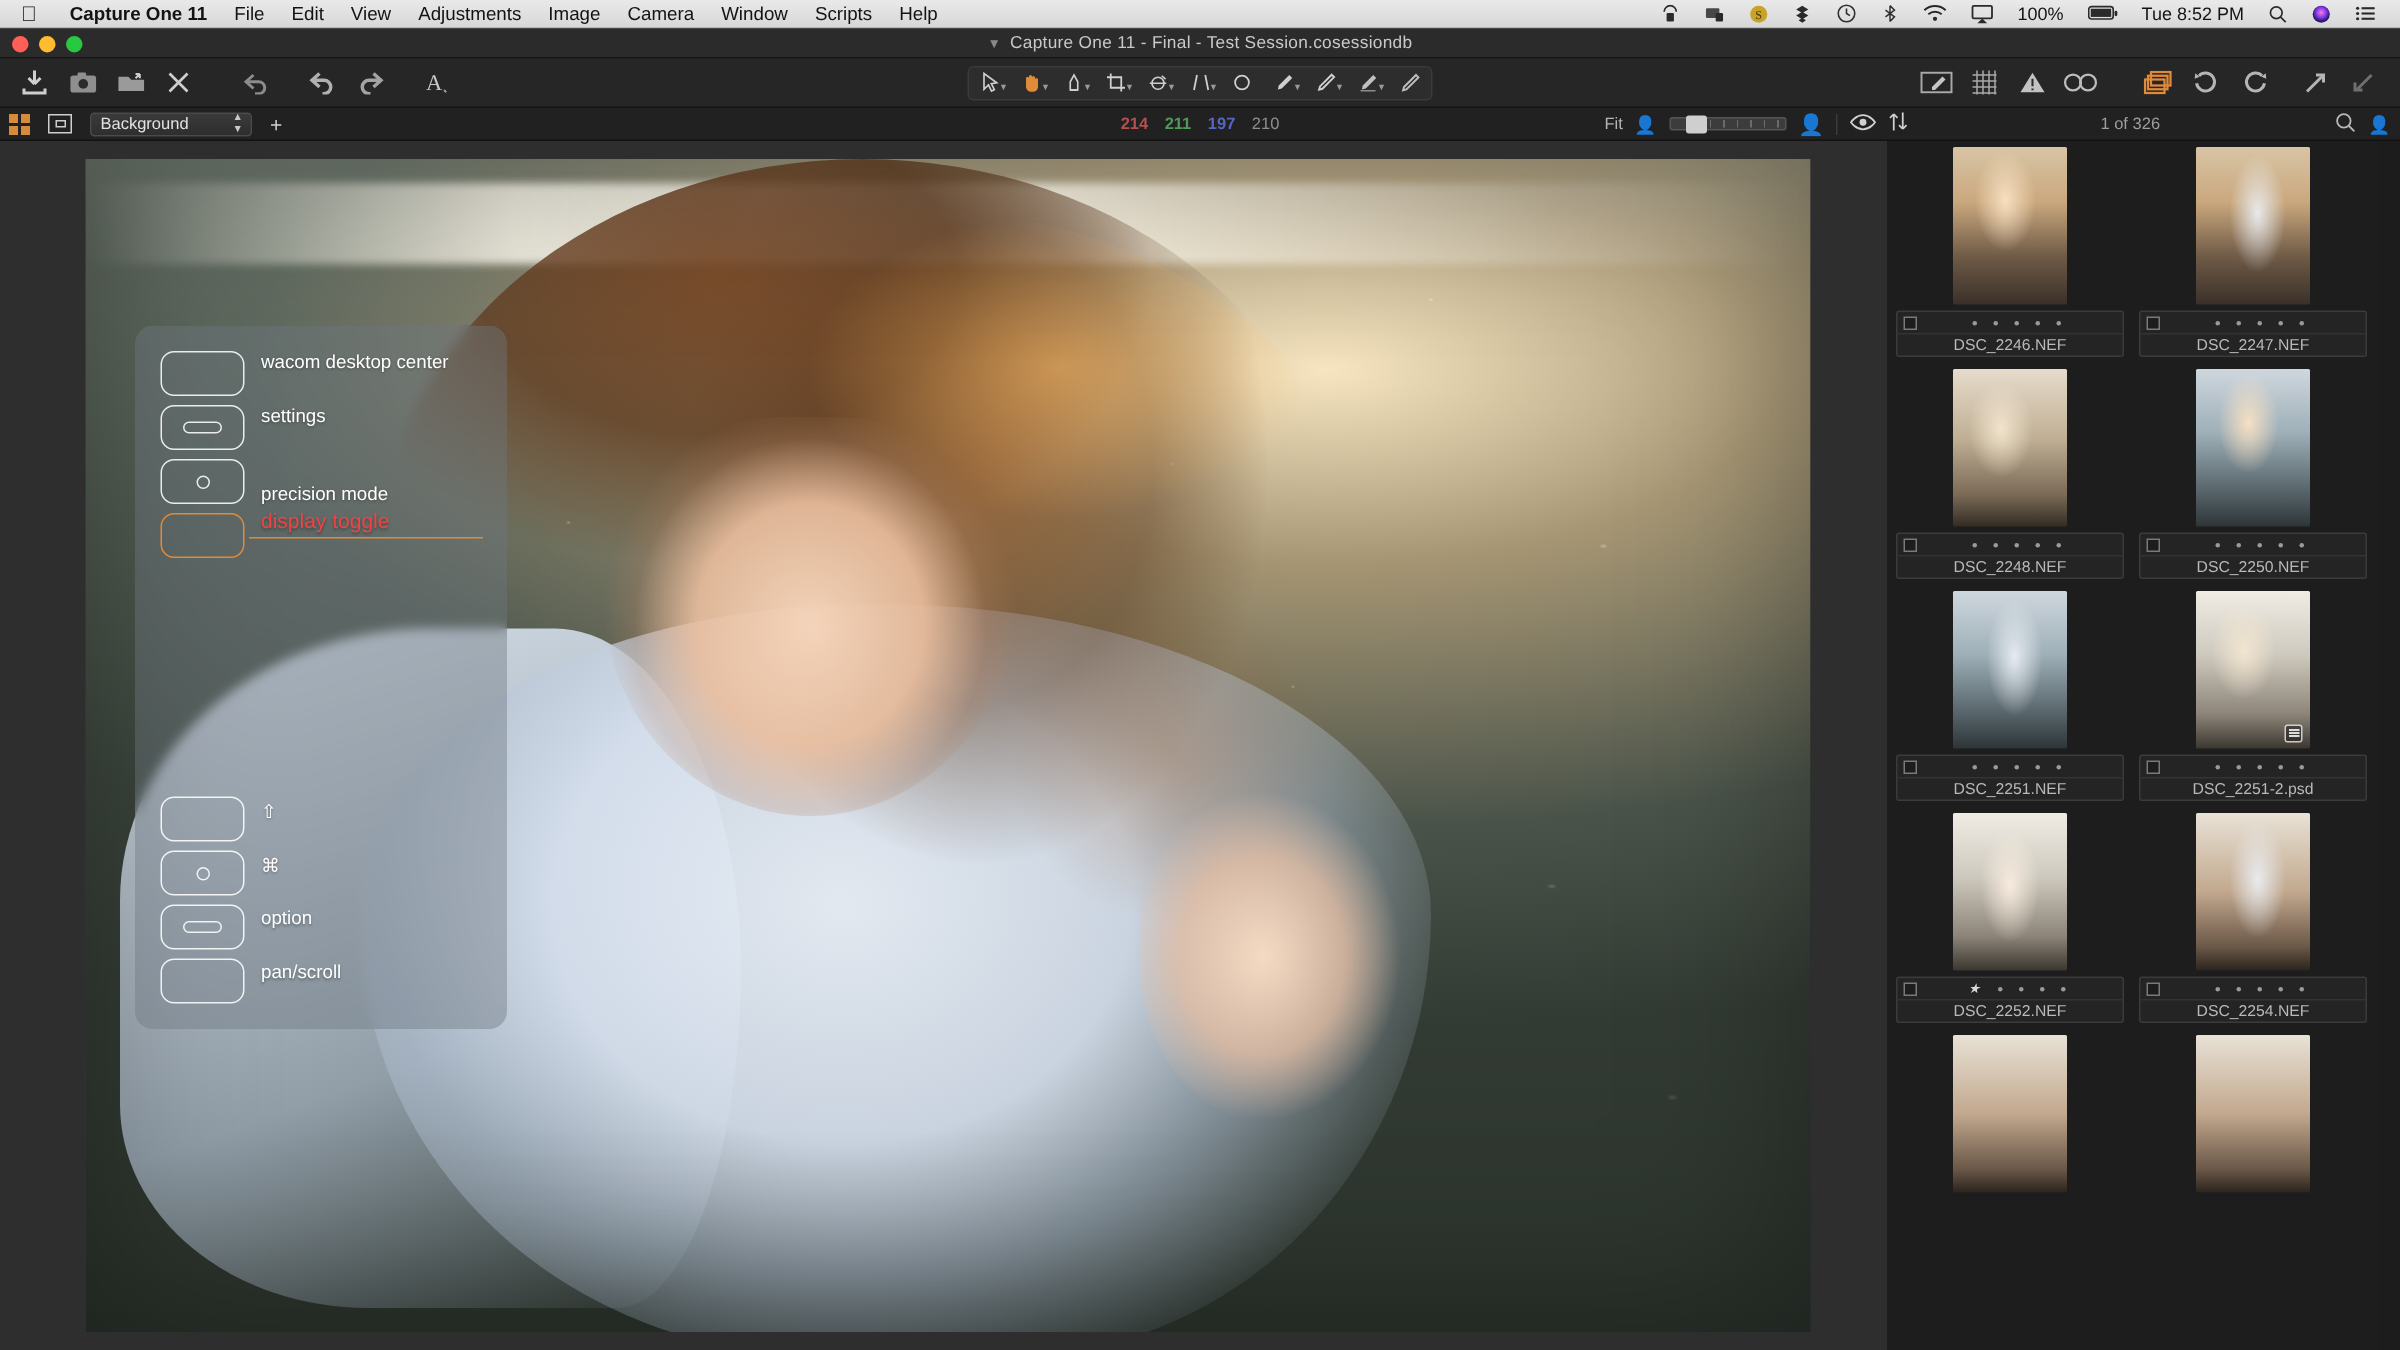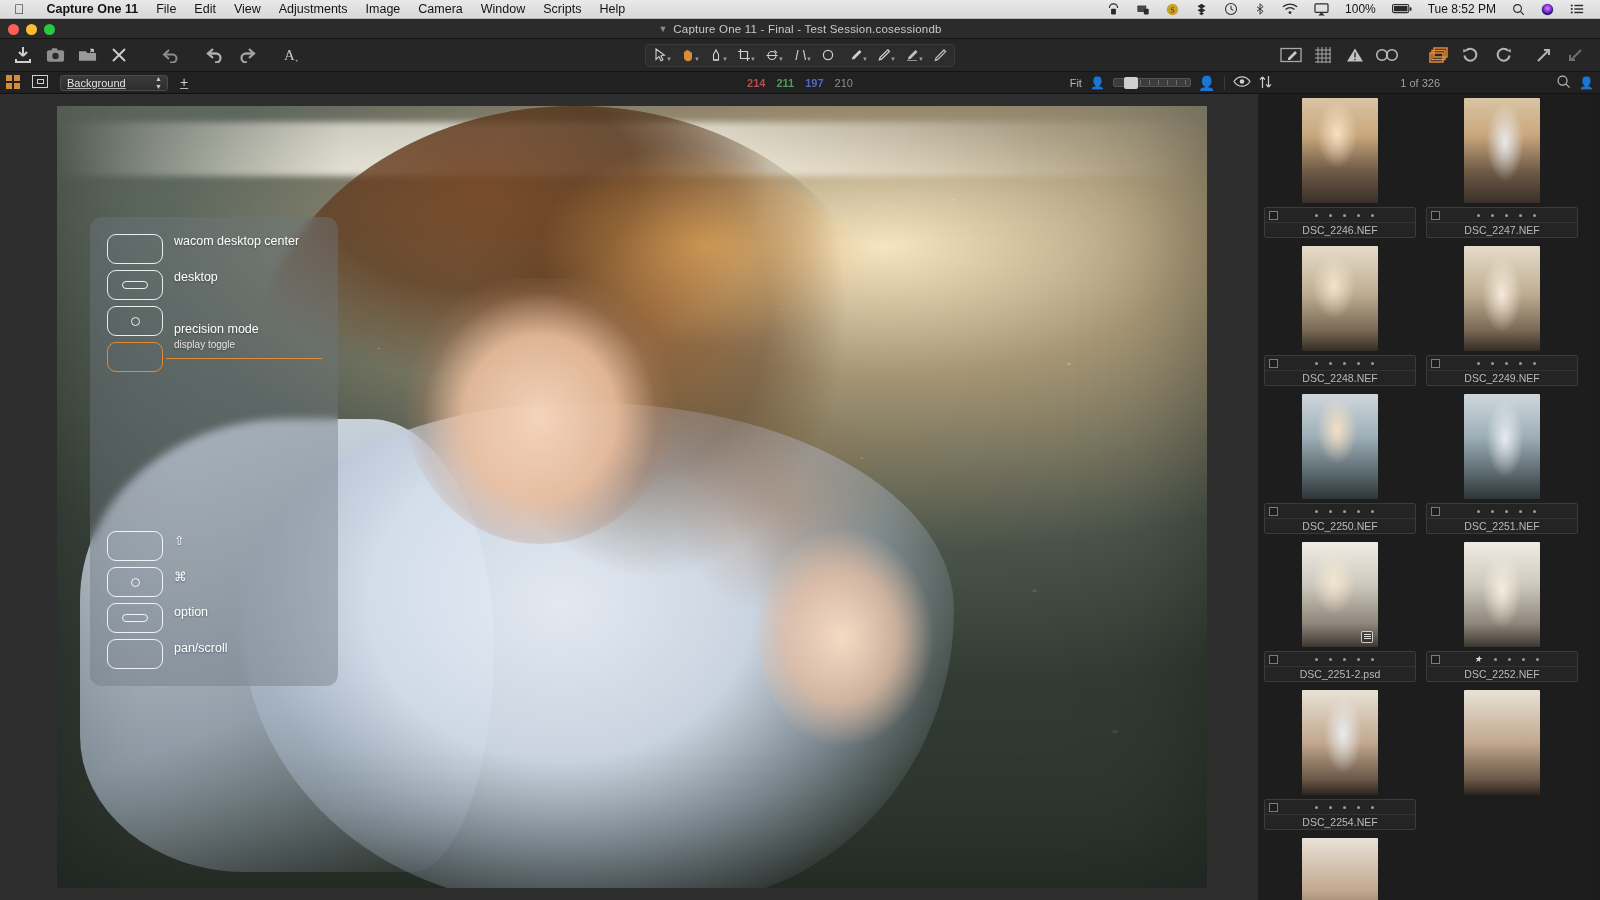--- a/index.html
+++ b/index.html
@@ -52,21 +52,21 @@
   .tool .car { position: absolute; right: 2px; bottom: 4px; font-size: 6px; color: #9a9a9a; }
   .tool.accent { color: #e08b3a; }
   .sep { width: 18px; }
 
   
   .toolbar2 {
     position: absolute; left: 0; top: 72px; width: 1600px; height: 22px;
     background: #212121; border-bottom: 1px solid #121212;
     display: flex; align-items: center; font-size: 11px; color: #b5b5b5;
   }
-  .t2-left { display: flex; padding-left: 6px; gap: 12px; text-decoration: underline; }
+  .t2-left { display: flex; align-items: center; padding-left: 6px; gap: 12px; }
   .grid-ic { display: grid; grid-template-columns: 6px 6px; grid-template-rows: 6px 6px; gap: 2px; }
   .grid-ic i { background: #d58a3c; display: block; }
   .box-ic { width: 16px; height: 13px; border: 1.5px solid #cfcfcf; display: flex; align-items: center; justify-content: center; }
   .box-ic i { width: 7px; height: 5px; border: 1.5px solid #cfcfcf; display: block; }
   .select {
     width: 108px; height: 16px; background: linear-gradient(#3a3a3a,#2e2e2e);
     border: 1px solid #4b4b4b; border-radius: 3px; color: #e2e2e2;
     font-size: 11px; display: flex; align-items: center; padding: 0 6px; position: relative;
   }
   .select .chev { position: absolute; right: 5px; font-size: 7px; line-height: 1.1; color: #c9c9c9; text-align: center; }
@@ -164,21 +164,21 @@
     border: 1.4px solid rgba(255,255,255,.88); border-radius: 9px;
     display: flex; align-items: center; justify-content: center;
   }
   .wk.sel { border-color: #e08b3a; }
   .wk .pill { width: 26px; height: 8px; border: 1.3px solid rgba(255,255,255,.88); border-radius: 5px; }
   .wk .circ { width: 9px; height: 9px; border: 1.3px solid rgba(255,255,255,.88); border-radius: 50%; }
   .wlbl {
     position: absolute; left: 84px; color: #ffffff; font-size: 12.5px; white-space: nowrap;
     text-shadow: 0 1px 2px rgba(0,0,0,.35);
   }
-  .wlbl.sel { color: #e5e5e5; font-size: 10px; }
+  .wlbl.sel { color: #ef4444; font-size: 14px; }
   .wunder { position: absolute; left: 76px; height: 1.4px; background: #e08b3a; }
 
   
   .browser { position: absolute; left: 1258px; top: 94px; width: 328px; height: 806px; background: #1d1d1d; overflow: hidden; }
   .thumbgrid { position: absolute; left: 6px; top: 2px; width: 330px; display: flex; flex-wrap: wrap; gap: 6px 10px; }
   .cell { width: 152px; }
   .thumb { width: 152px; height: 108px; display: flex; align-items: center; justify-content: center; position: relative; }
   .thumb .img { display: block; border-radius: 1px; }
   .psd-badge {
     position: absolute; right: 5px; bottom: 4px; width: 12px; height: 12px;
@@ -584,21 +584,21 @@
         <div class="ph-vig"></div>
       </div>
 
       <div class="wacom">
         <div class="wk" style="top:17px"></div>
         <div class="wlbl" style="top:17px">wacom desktop center</div>
 
         <div class="wk" style="top:53px">
             <span class="pill"></span>
           </div>
-        <div class="wlbl" style="top:53px">desktop</div>
+        <div class="wlbl" style="top:53px">settings</div>
 
         <div class="wk" style="top:89px">
             <span class="circ"></span>
           </div>
         <div class="wlbl" style="top:105px">precision mode</div>
 
         <div class="wk sel" style="top:125px"></div>
         <div class="wlbl sel" style="top:122px">display toggle</div>
         <div class="wunder" style="top:141px; width:156px"></div>
 
@@ -675,40 +675,20 @@
               <span class="meta-chk"></span>
               <span class="stars">
                 <i></i>
                 <i></i>
                 <i></i>
                 <i></i>
                 <i></i>
               </span>
             </div>
             <div class="meta-name">DSC_2248.NEF</div>
-          </div>
-        </div>
-        <div class="cell">
-          <div class="thumb">
-            <div class="img t-c" style="width: 76px; height: 105px; position: relative;">
-              <div class="t-fig" style="background: radial-gradient(36% 50% at 50% 46%, rgba(252, 240, 226, 0.9), rgba(200, 172, 146, 0) 72%);"></div>
-            </div>
-          </div>
-          <div class="meta">
-            <div class="meta-top">
-              <span class="meta-chk"></span>
-              <span class="stars">
-                <i></i>
-                <i></i>
-                <i></i>
-                <i></i>
-                <i></i>
-              </span>
-            </div>
-            <div class="meta-name">DSC_2249.NEF</div>
           </div>
         </div>
         <div class="cell">
           <div class="thumb">
             <div class="img t-b" style="width: 76px; height: 105px; position: relative;">
               <div class="t-fig" style="background: radial-gradient(38% 46% at 46% 34%, rgba(250, 226, 196, 0.95), rgba(210, 170, 130, 0) 70%);"></div>
             </div>
           </div>
           <div class="meta">
             <div class="meta-top">

